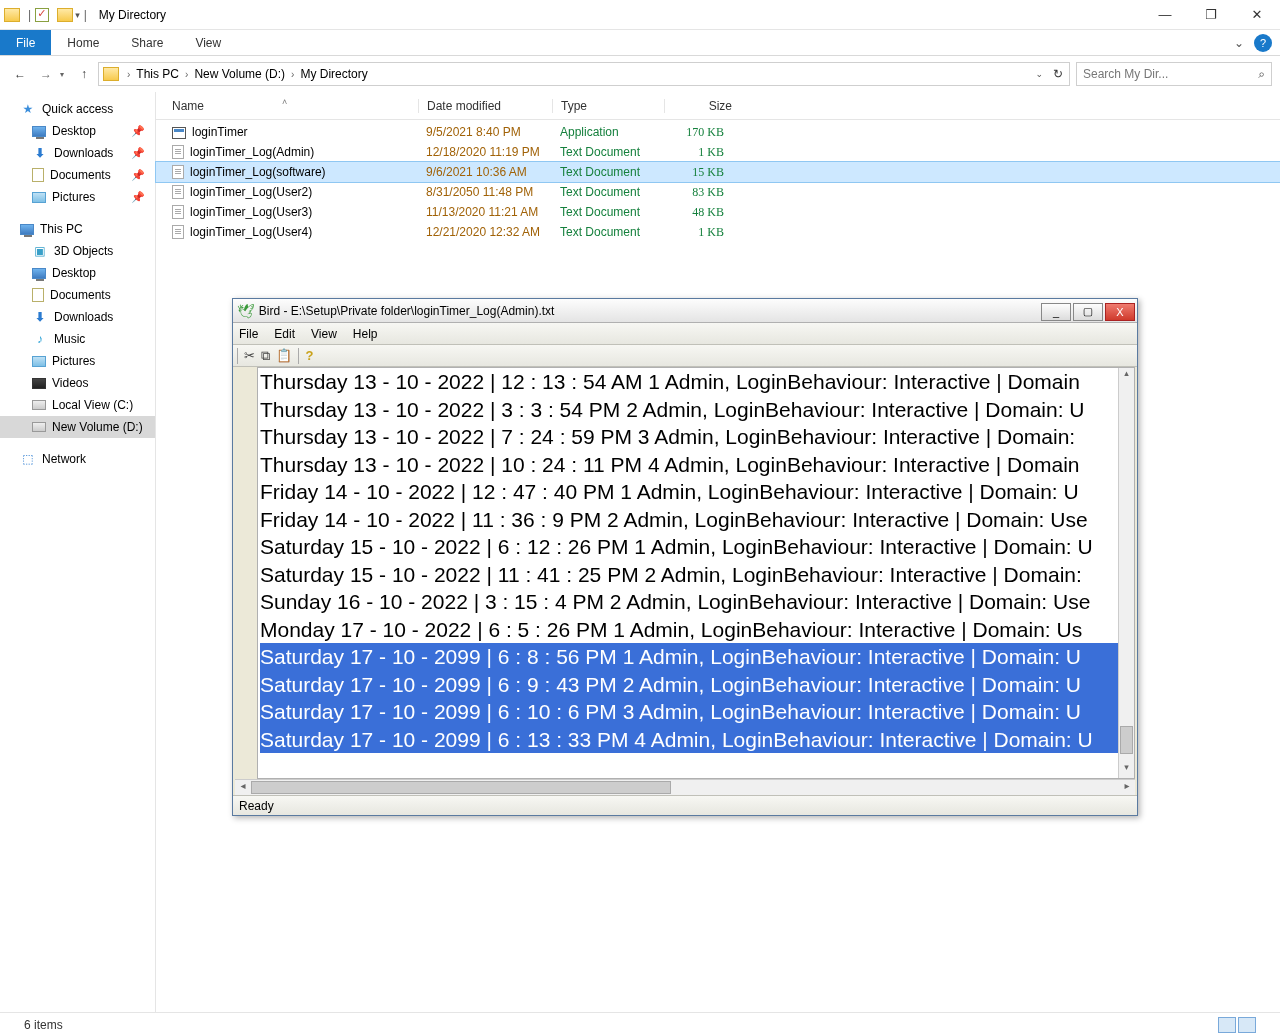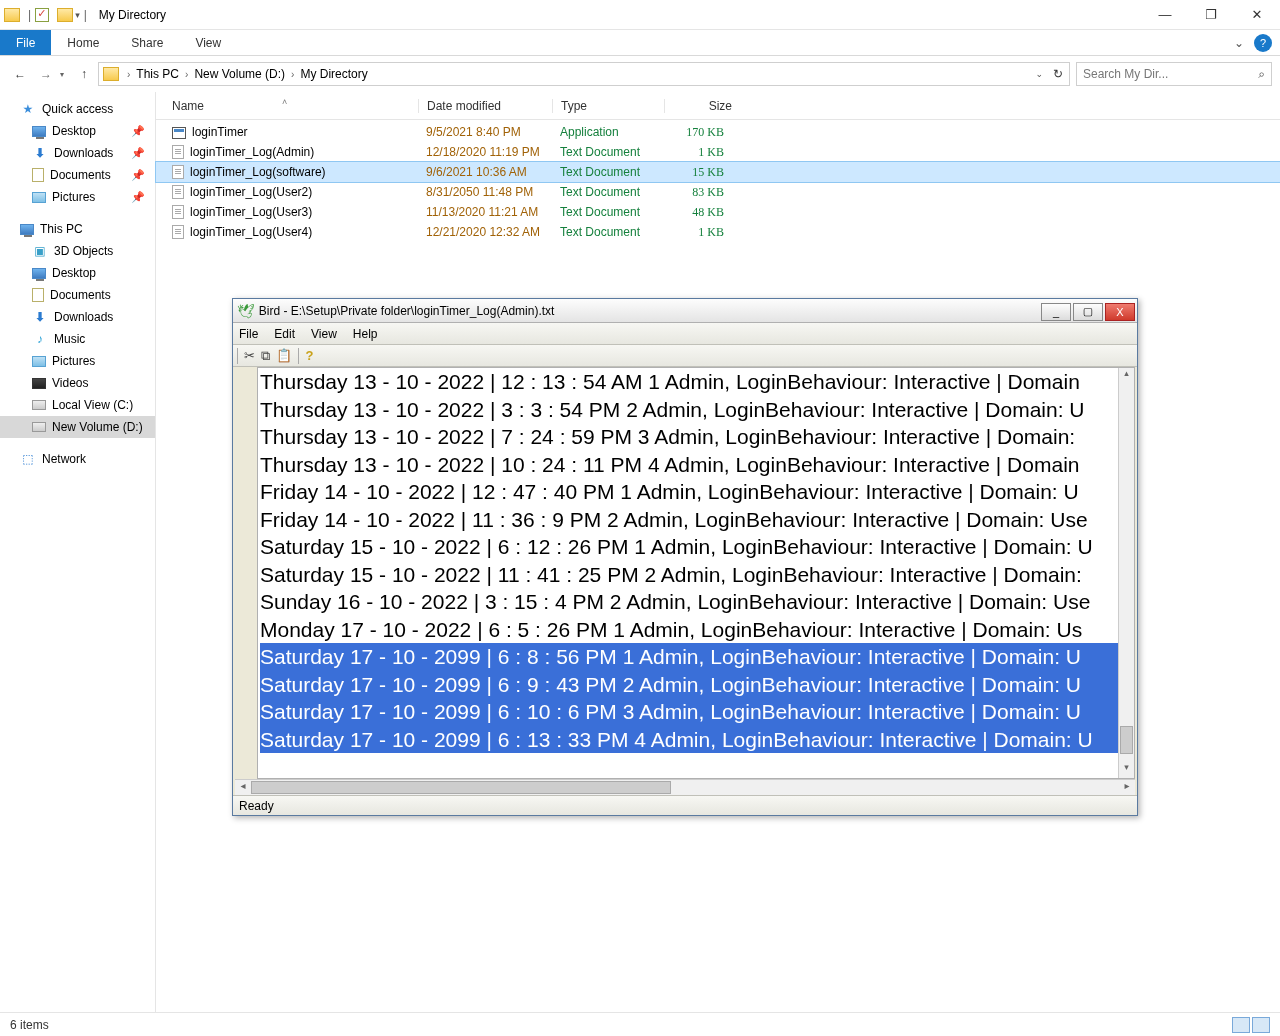--- a/index.html
+++ b/index.html
@@ -78,21 +78,21 @@
 .file-row .fdate { width:134px; color:#a16207; padding-left:8px; }
 .file-row .ftype { width:112px; color:#15803d; padding-left:8px; }
 .file-row .fsize { width:76px; text-align:right; color:#15803d; padding-right:16px;font-family:Liberation Serif, serif; }
 .file-row.selected { background:#cde8ff; outline:1px solid #8fc7f2; }
 .file-app-icon { width:14px; height:12px; border:1px solid #555; background:#fff; position:relative; }
 .file-app-icon:before { content:""; position:absolute; top:1px; left:1px; right:1px; height:3px; background:#4a88c7; }
 .file-txt-icon { width:12px; height:14px; border:1px solid #aaa; background:#fff; position:relative; }
 .file-txt-icon:before { content:""; position:absolute; top:3px; left:2px; right:2px; height:1px; background:#aaa; box-shadow: 0 2px 0 #aaa, 0 4px 0 #aaa; }
 
 
-.statusbar-explorer { position:absolute; bottom:0; left:0; right:0; height:24px; border-top:1px solid #e5e5e5; display:flex; align-items:center; padding:0 10px; font-size:12px; color:#333; }
+.statusbar-explorer { position:absolute; bottom:0; left:0; right:0; height:24px; border-top:1px solid #e5e5e5; display:flex; align-items:center; padding:0 24px; font-size:12px; color:#333; }
 .statusbar-explorer .view-icons { margin-left:auto; display:flex; gap:2px; }
 .statusbar-explorer .view-icons span { width:18px; height:16px; border:1px solid #79a9da; background:#d7e8f7; }
 
 
 .editor-window { position:absolute; left:232px; top:298px; width:906px; height:518px; border:1px solid #5a7aa0; background:#ece9d8; box-shadow: 2px 2px 6px rgba(0,0,0,0.3); }
 .editor-titlebar { height:24px; background:linear-gradient(#fdfdfd,#e4e4e4); border-bottom:1px solid #b0b0b0; display:flex; align-items:center; padding-left:4px; }
 .editor-titlebar .bird-icon { color:#3a9a3a; font-size:14px; margin-right:4px; }
 .editor-titlebar .etitle { font-size:12px; }
 .editor-titlebar .ewin-controls { margin-left:auto; display:flex; }
 .editor-titlebar .ewin-controls div { width:30px; height:18px; margin:2px 2px 0 0; border:1px solid #888; background:linear-gradient(#fdfdfd,#dcdcdc); display:flex; align-items:center; justify-content:center; font-size:11px; }

